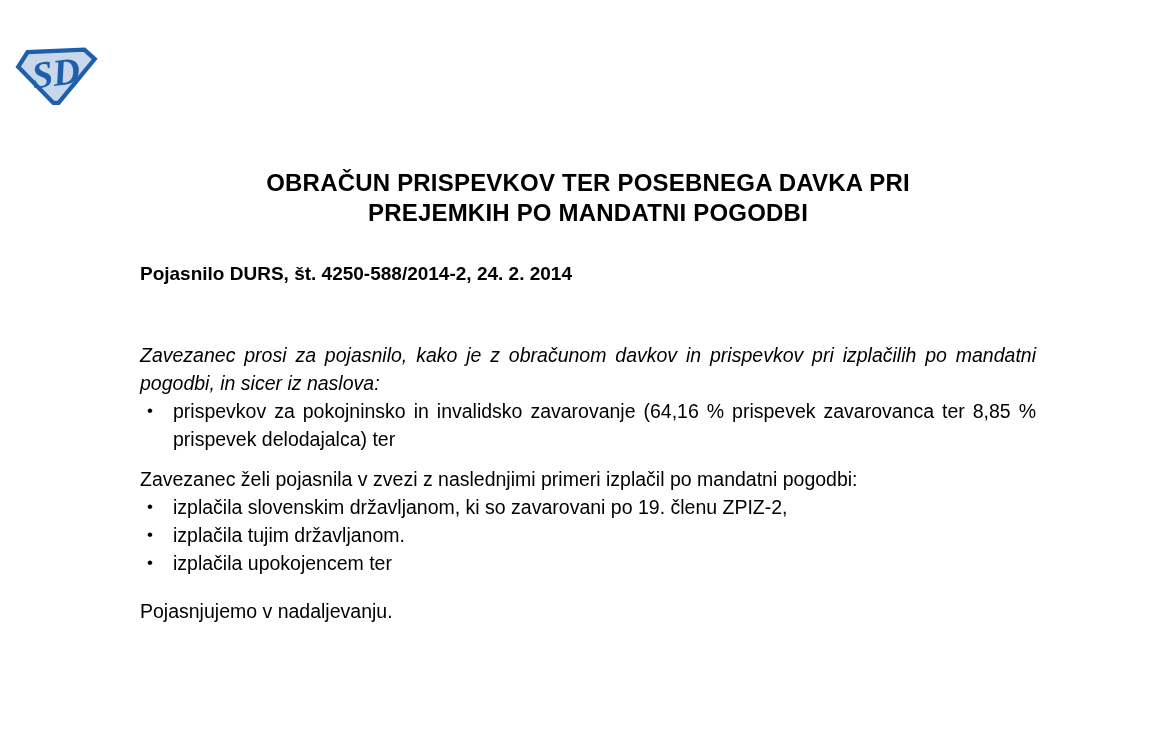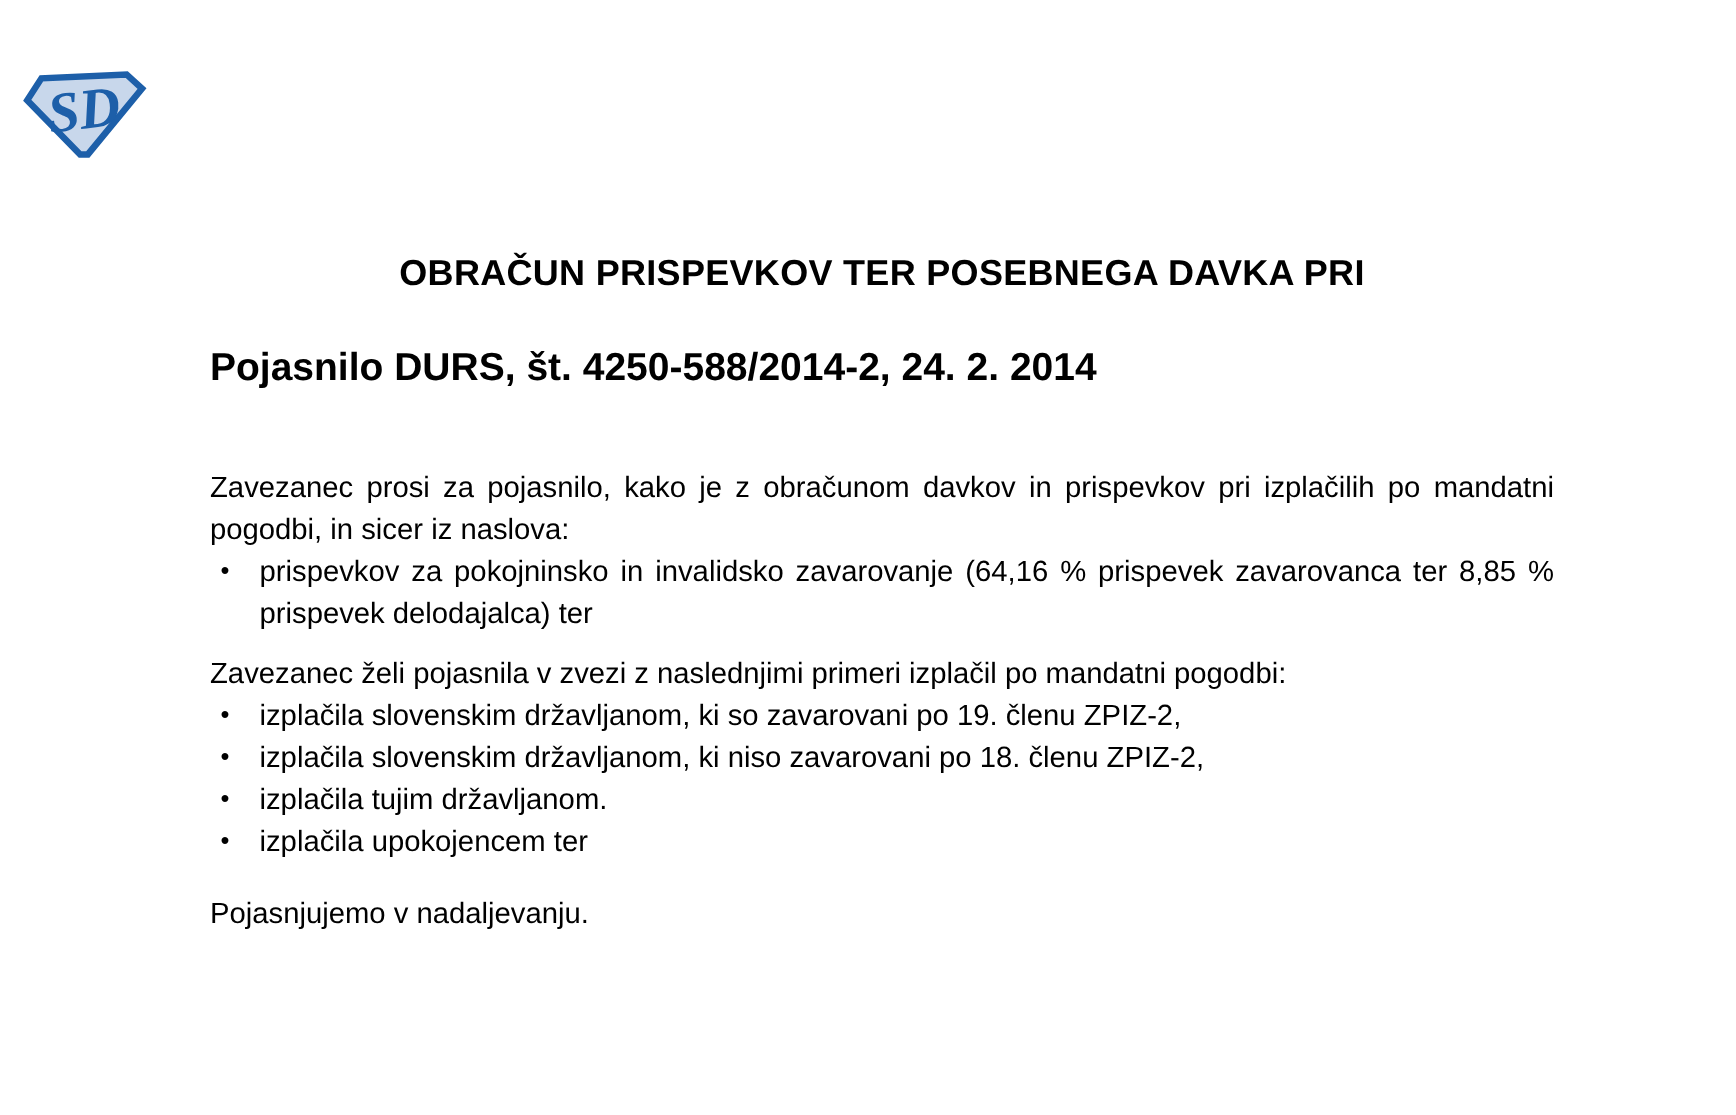--- a/index.html
+++ b/index.html
@@ -31,32 +31,32 @@
   .title {
     margin: 168px 0 12px 0;
     font-size: 24px;
     line-height: 30px;
     font-weight: bold;
     text-align: center;
     letter-spacing: 0.2px;
   }
   .subtitle {
     margin: 32px 0 0 0;
-    font-size: 26px;
+    font-size: 19px;
     line-height: 28px;
     font-weight: bold;
     text-align: left;
   }
   .para {
     font-size: 19.5px;
     line-height: 28px;
     text-align: justify;
     margin: 0;
   }
-  .para.intro   { margin-top: 53px; }
+  .para.intro   { margin-top: 53px; font-style: italic; }
   .para.second  { margin-top: 12px; }
   .para.closing { margin-top: 20px; }
   ul.doc-list {
     margin: 0;
     padding: 0;
     list-style: none;
   }
   ul.doc-list li {
     position: relative;
     padding-left: 33px;
@@ -78,40 +78,40 @@
 
 <svg class="logo" viewBox="0 0 100 74" xmlns="http://www.w3.org/2000/svg">
   <path d="M6,24 L17,7 L83,4 L95,15 L53,66 L47,66 Z" fill="#c8d7eb" stroke="#1d5fa9" stroke-width="5" stroke-linejoin="miter"></path>
   <text x="51" y="46" text-anchor="middle" font-family="Liberation Serif, serif" font-size="44" font-weight="bold" font-style="italic" fill="#1d5fa9" transform="rotate(-7 50 40)">SD</text>
 </svg>
 
 <div class="content">
 
   <h1 class="title">
     <span>OBRAČUN PRISPEVKOV TER POSEBNEGA DAVKA PRI</span><br>
+    <span>PREJEMKIH PO MANDATNI POGODBI</span>
   </h1>
 
   <p class="subtitle">Pojasnilo DURS, št. 4250-588/2014-2, 24. 2. 2014</p>
 
   <p class="para intro">Zavezanec prosi za pojasnilo, kako je z obračunom davkov in prispevkov pri izplačilih po mandatni pogodbi, in sicer iz naslova:</p>
 
   <ul class="doc-list">
 
 
       <li>prispevkov za pokojninsko in invalidsko zavarovanje (64,16 % prispevek zavarovanca ter 8,85 % prispevek delodajalca) ter</li>
 
     </ul>
 
   <p class="para second">Zavezanec želi pojasnila v zvezi z naslednjimi primeri izplačil po mandatni pogodbi:</p>
 
   <ul class="doc-list">
 
       <li>izplačila slovenskim državljanom, ki so zavarovani po 19. členu ZPIZ-2,</li>
 
-      <li>izplačila slovenskim državljanom, ki niso zavarovani po 18. členu ZPIZ-2,</li>
 
       <li>izplačila tujim državljanom.</li>
 
       <li>izplačila upokojencem ter</li>
     </ul>
 
   <p class="para closing">Pojasnjujemo v nadaljevanju.</p>
 
 </div>
 

